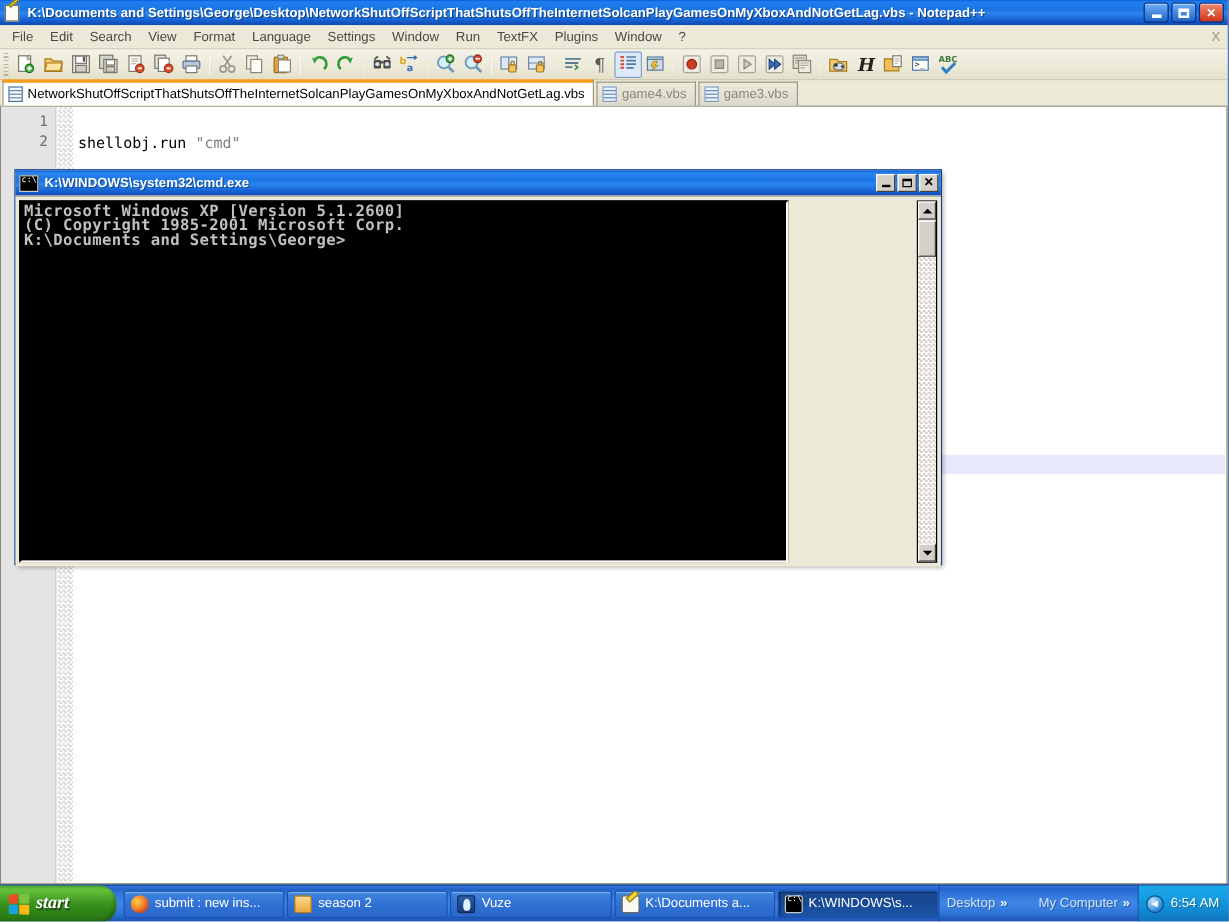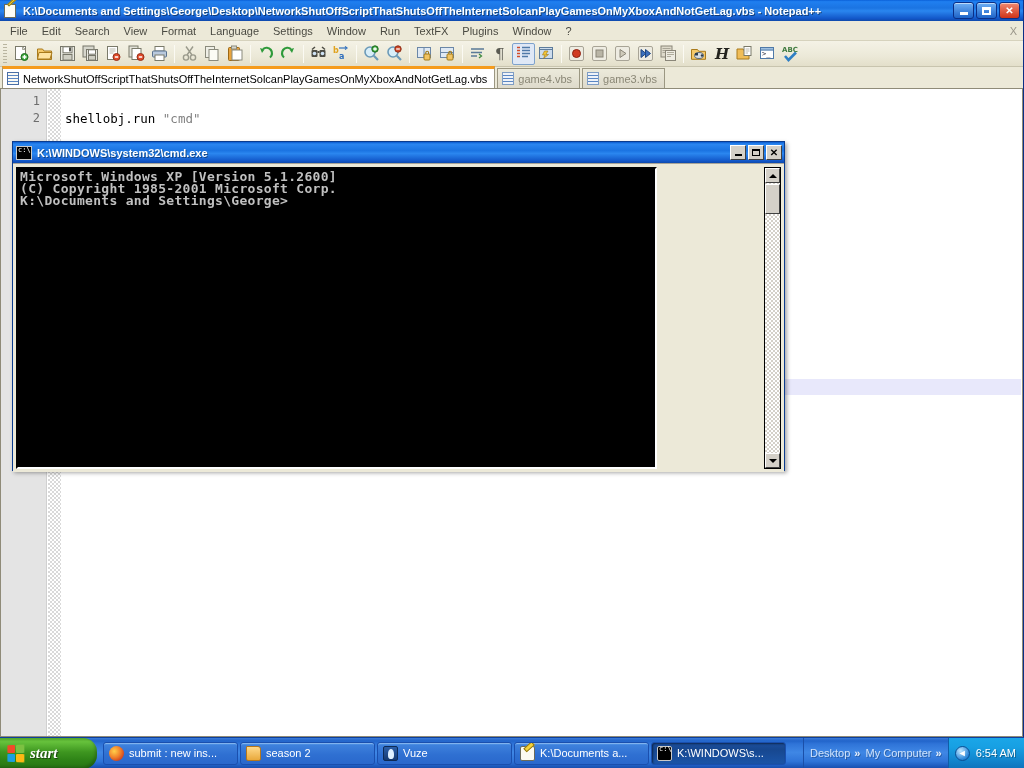--- a/index.html
+++ b/index.html
@@ -455,21 +455,21 @@
   .ti-folder  { background: linear-gradient(180deg,#ffd98a,#e9a93c); border: 1px solid #b5771c; border-radius: 1px 3px 2px 2px; }
   .ti-vuze    { background: linear-gradient(180deg,#2b5ea8,#153a72); border: 1px solid #0d2a55; }
   .ti-vuze::after { content:""; position:absolute; left:4px; top:2px; width:6px; height:10px; background:#dff0ff; border-radius:50% 50% 40% 40%; }
   .ti-npp     { background: #fbfbf2; border: 1px solid #6b6b5a; }
   .ti-npp::after { content:""; position:absolute; left:4px; top:1px; width:9px; height:3px; background:#f5d33a; border:1px solid #8a7316; transform:rotate(-42deg); transform-origin:left center; }
   .ti-cmd     { background: #000; border: 1px solid #c9c9c9; }
   .ti-cmd::after { content:"c:\\"; position:absolute; left:1px; top:-2px; color:#fff; font-family:"DejaVu Sans Mono", monospace; font-size:7px; }
 
   #deskbands {
     display: flex; align-items: center;
-    gap: 1px;
+    gap: 22px;
     padding: 0 4px;
     flex: 0 0 auto;
     border-left: 1px solid #1b4fa8;
   }
   .deskband {
     display: flex; align-items: center; gap: 4px;
     color: #cfe2fb;
     font-size: 11px;
     cursor: pointer;
     padding: 0 2px;

